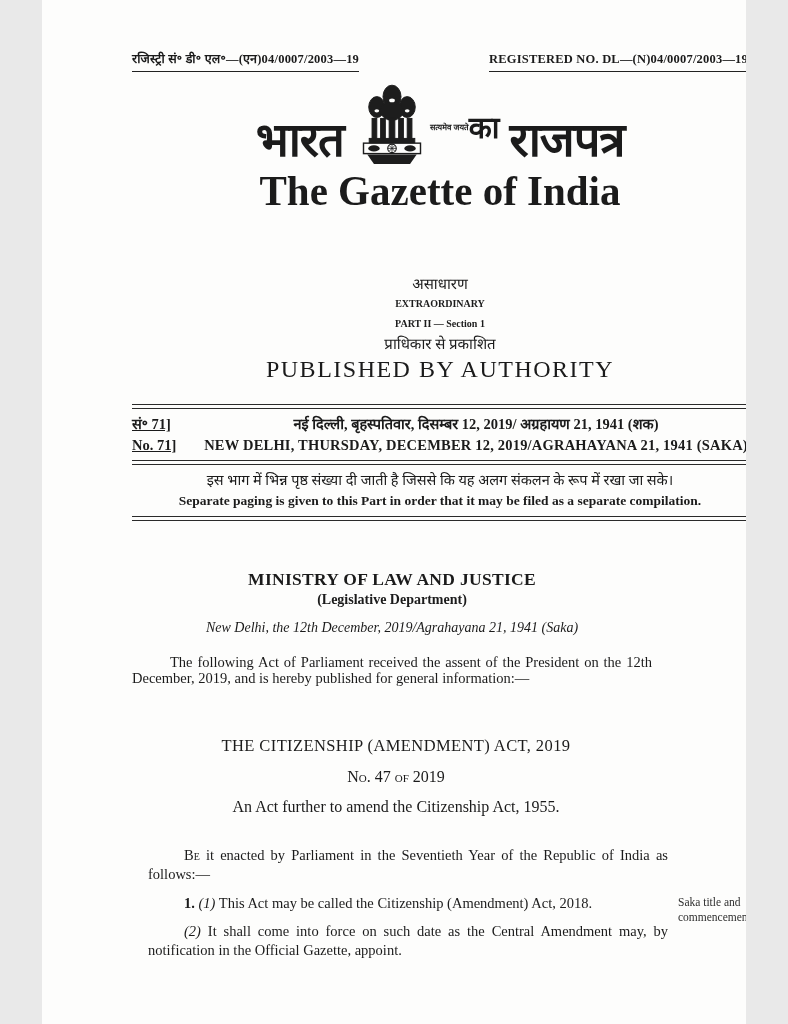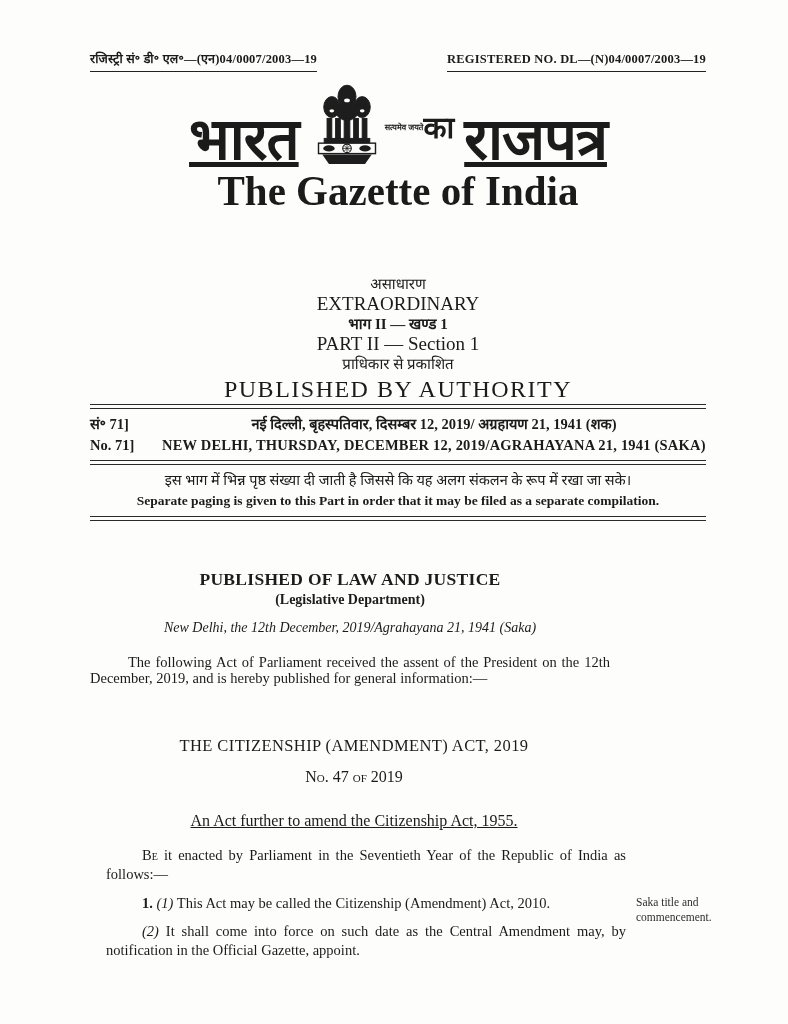--- a/index.html
+++ b/index.html
@@ -1,66 +1,66 @@
 <!DOCTYPE html>
 <html><head>
 <meta charset="utf-8">
 <style>
   html,body{margin:0;padding:0;background:#e9e9e9;}
   .page{
-    position:relative;width:788px;height:1024px;margin:0 auto;
+    position:relative;width:704px;height:1024px;margin:0 auto;
     background:#fdfdfc;overflow:hidden;color:#1b1b1b;
     font-family:"Liberation Serif","DejaVu Serif",serif;
   }
   .col{position:absolute;left:90px;width:616px;}
   
   .reg-row{top:50px;display:flex;justify-content:space-between;align-items:flex-end;}
   .reg-item{font-size:12.5px;font-weight:bold;letter-spacing:.2px;
     border-bottom:1.5px solid #222;padding-bottom:4px;white-space:nowrap;}
   
   .masthead{top:84px;text-align:center;}
   .mast-row{display:flex;justify-content:center;align-items:flex-end;gap:10px;}
-  .mast-word{font-size:58px;line-height:64px;font-weight:bold;letter-spacing:-1px;text-decoration:underline;}
+  .mast-word{font-size:47px;line-height:64px;font-weight:bold;letter-spacing:-1px;}
   .mast-mid{display:flex;flex-direction:row;align-items:center;margin-bottom:2px;}
   .motto{font-size:8px;line-height:10px;margin-top:1px;font-weight:bold;}
   .mast-ka{font-size:30px;line-height:34px;font-weight:bold;margin-top:2px;}
   .gazette-en{font-size:41px;line-height:44px;font-weight:bold;margin-top:-4px;
     letter-spacing:0px;transform:scaleY(1.05);}
   
   .subheader{top:274px;text-align:center;}
   .sh-hi{font-size:15px;line-height:20px;}
-  .sh-en{font-size:19px;line-height:20px;font-weight:normal;}
+  .sh-en{font-size:10px;line-height:20px;font-weight:bold;}
   .sh-part{font-size:15px;line-height:20px;font-weight:bold;}
   .sh-auth{font-size:24px;line-height:26px;letter-spacing:1.5px;margin-top:2px;}
   
   .dbl{height:3px;border-top:1.5px solid #2a2a2a;border-bottom:1px solid #2a2a2a;}
   
   .issuebar{top:404px;}
   .issue-rows{padding:5px 0 4px 0;}
   .issue-row{display:flex;align-items:baseline;font-weight:bold;font-size:14.5px;line-height:21px;}
-  .issue-no{flex:0 0 72px;white-space:nowrap;}
+  .issue-no{flex:0 0 72px;white-space:nowrap;text-decoration:underline;}
   .issue-date-hi{flex:1;text-align:center;}
-  .issue-date-en{flex:1;text-align:left;letter-spacing:.2px;}
+  .issue-date-en{flex:1;text-align:center;letter-spacing:.2px;}
   
   .notice{top:470px;}
   .notice-hi{font-size:14.5px;line-height:21px;text-align:center;}
   .notice-en{font-size:13.5px;line-height:20px;text-align:center;font-weight:bold;margin-bottom:5px;}
   
   .ministry{top:568px;left:90px;width:520px;text-align:center;}
   .min-name{font-size:17.5px;line-height:22px;font-weight:bold;letter-spacing:.3px;}
   .min-dept{font-size:14px;line-height:19px;font-weight:bold;}
   .min-date{font-size:14px;line-height:19px;font-style:italic;margin-top:9px;}
   
   .preamble{top:654px;left:90px;width:520px;font-size:14.5px;line-height:16px;
     text-align:justify;text-indent:38px;}
   .acthead{top:736px;left:94px;width:520px;text-align:center;}
   .act-title{font-size:16.5px;line-height:20px;letter-spacing:.4px;}
   .act-no{font-size:16px;line-height:20px;margin-top:11px;font-variant:small-caps;}
   .act-assent{font-size:14px;line-height:18px;margin-top:10px;text-align:right;font-style:italic;}
-  .act-long{font-size:16px;line-height:21px;margin-top:23px;text-decoration:underline;}
+  .act-long{font-size:16px;line-height:21px;margin-top:9px;}
   .enactment{top:846px;left:106px;width:616px;}
   .enactment p{margin:0;width:520px;font-size:14.5px;line-height:19px;text-align:justify;text-indent:36px;}
   .sc{font-variant:small-caps;}
   .p-enact{margin-bottom:10px !important;}
   .sec-block{position:relative;}
   .sec-num{font-weight:bold;}
   .ss-marker{font-style:italic;}
   .p-sub2{margin-top:9px !important;}
   .margin-note{position:absolute;top:1px;right:0;width:86px;
     font-size:11.5px;line-height:15px;text-align:left;color:#2e2e2e;}
@@ -110,21 +110,20 @@
         <span class="mast-ka">का</span>
       </span>
       <span class="mast-word">राजपत्र</span>
     </div>
     <div class="gazette-en">The Gazette of India</div>
   </div>
 
   <div class="col subheader">
     <div class="sh-hi">असाधारण</div>
     <div class="sh-en">EXTRAORDINARY</div>
-    <div class="sh-part">भाग II — खण्ड 1</div>
     <div class="sh-en">PART II — Section 1</div>
     <div class="sh-hi">प्राधिकार से प्रकाशित</div>
     <div class="sh-auth">PUBLISHED BY AUTHORITY</div>
   </div>
 
   <div class="col issuebar">
     <div class="dbl"></div>
     <div class="issue-rows">
       <div class="issue-row">
         <span class="issue-no">सं॰  71]</span>
@@ -138,36 +137,36 @@
     <div class="dbl"></div>
   </div>
 
   <div class="col notice">
     <div class="notice-hi">इस भाग में भिन्न पृष्ठ संख्या दी जाती है जिससे कि यह अलग संकलन के रूप में रखा जा सके।</div>
     <div class="notice-en">Separate paging is given to this Part in order that it may be filed as a separate compilation.</div>
     <div class="dbl"></div>
   </div>
 
   <div class="ministry col">
-    <div class="min-name">PUBLISHED OF LAW AND JUSTICE</div>
+    <div class="min-name">MINISTRY OF LAW AND JUSTICE</div>
     <div class="min-dept">(Legislative Department)</div>
     <div class="min-date">New Delhi, the 12th December, 2019/Agrahayana 21, 1941 (Saka)</div>
   </div>
 
   <p class="preamble col" style="margin:0">The following Act of Parliament received the assent of the President on the 12th December, 2019, and is hereby published for general information:—</p>
 
   <div class="acthead col">
     <div class="act-title">THE CITIZENSHIP (AMENDMENT) ACT, 2019</div>
     <div class="act-no">No. 47 of 2019</div>
     <div class="act-long">An Act further to amend the Citizenship Act, 1955.</div>
   </div>
 
   <div class="enactment col">
     <p class="p-enact"><span class="sc">Be</span><span> it enacted by Parliament in the Seventieth Year of the Republic of India as follows:—</span></p>
 
     <div class="sec-block">
-      <p><span class="sec-num">1.</span><span> </span><span class="ss-marker">(1)</span><span> This Act may be called the Citizenship (Amendment) Act, 2010.</span></p>
+      <p><span class="sec-num">1.</span><span> </span><span class="ss-marker">(1)</span><span> This Act may be called the Citizenship (Amendment) Act, 2018.</span></p>
       <div class="margin-note">Saka title and commencement.</div>
       <p class="p-sub2"><span class="ss-marker">(2)</span><span> It shall come into force on such date as the Central Amendment may, by notification in the Official Gazette, appoint.</span></p>
     </div>
   </div>
 
 </div>
 
 </body></html>

